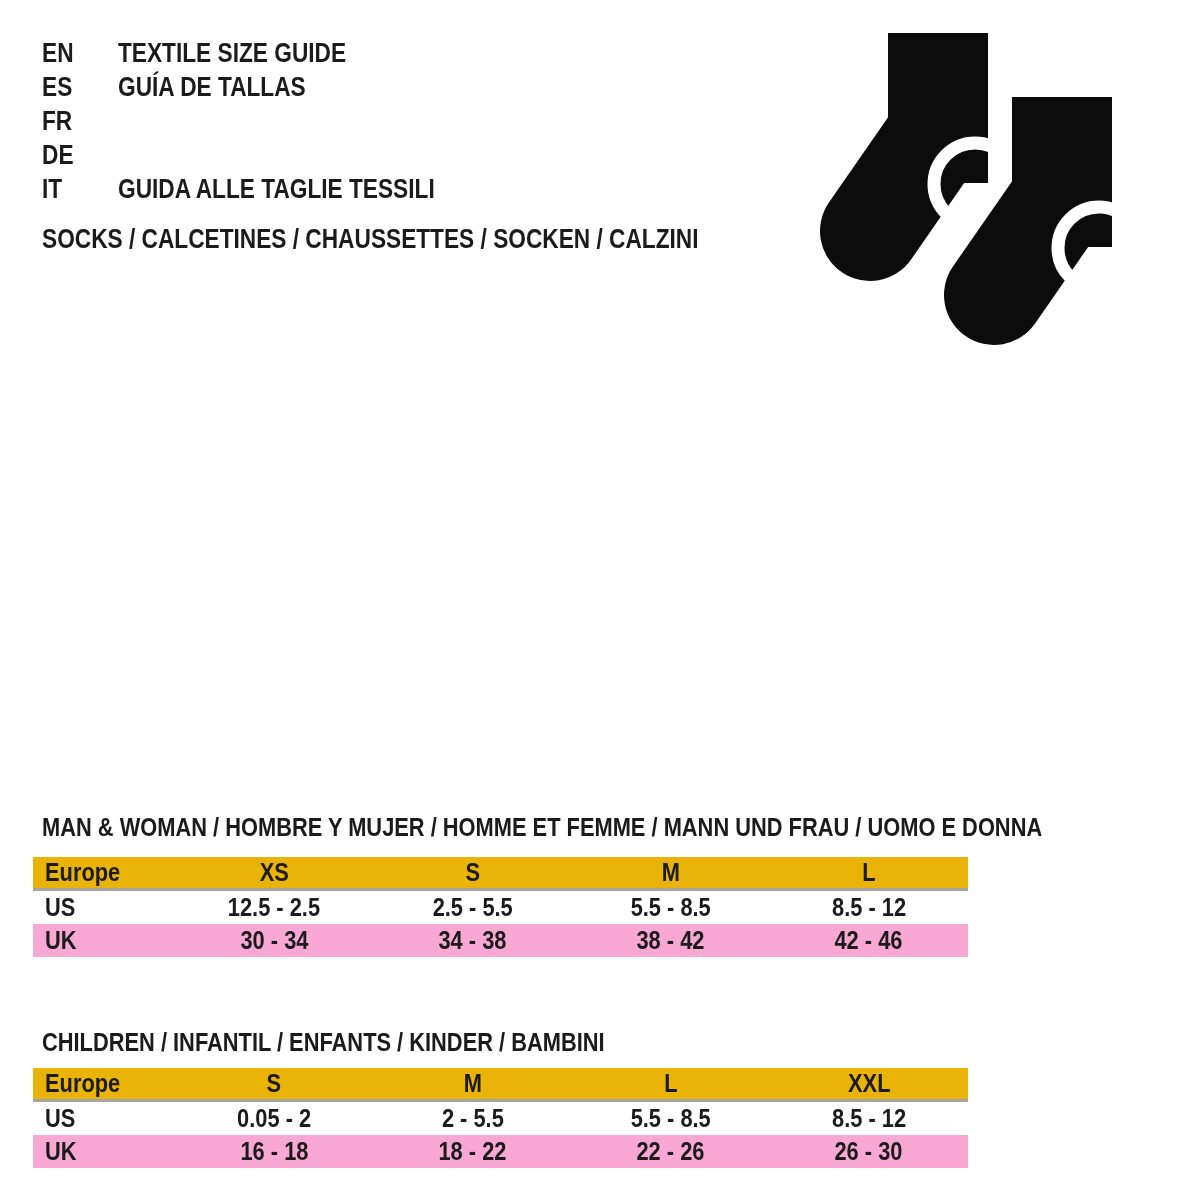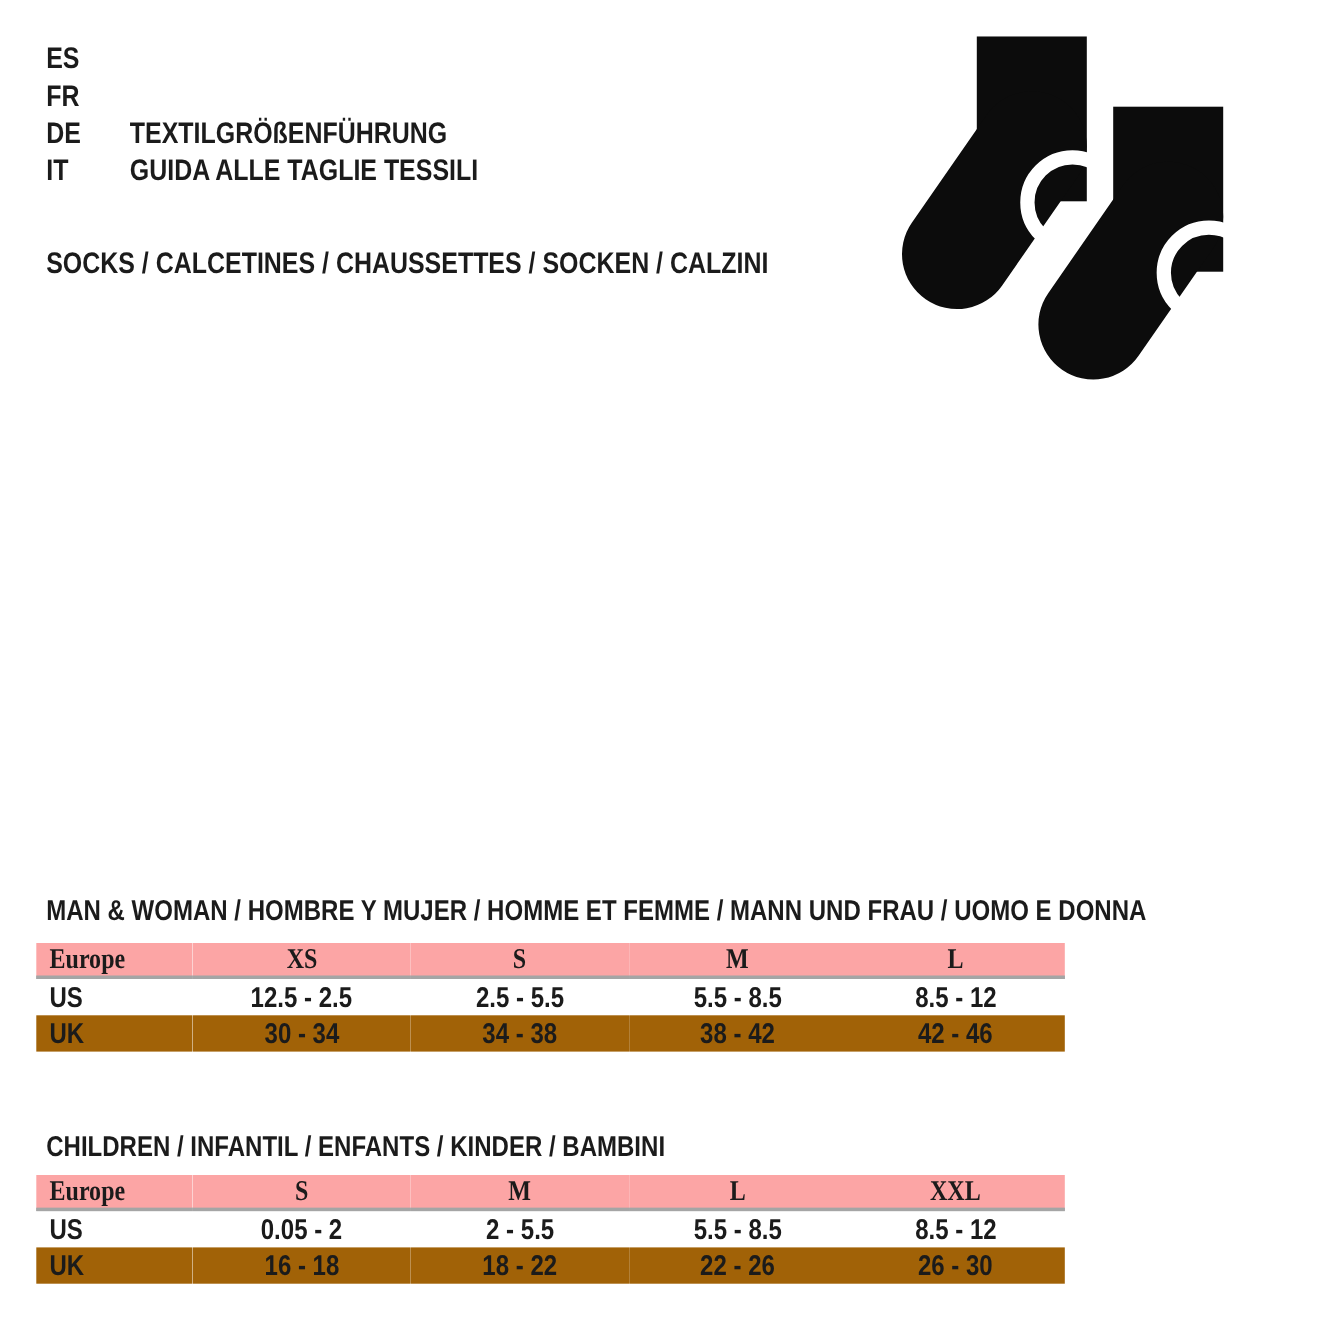--- a/index.html
+++ b/index.html
@@ -46,38 +46,42 @@
   .t1 { top: 857px; }
   .t2 { top: 1068px; }
 
   table.size-table th, table.size-table td {
     padding: 0;
     font-weight: 700;
     text-align: center;
     vertical-align: middle;
     overflow: hidden;
   }
-  table.size-table th { height: 29px; background: #fca5a5; border-bottom: 3px solid #a5a5a5; font-family: Liberation Serif, serif; }
+  table.size-table th { height: 29px; background: #eab308; border-bottom: 3px solid #a5a5a5; }
   table.size-table td { height: 33px; }
   table.size-table th:first-child, table.size-table td:first-child { text-align: left; padding-left: 12px; }
-  tr.row-alt td { background: #a16207; }
+  tr.row-alt td { background: #f9a8d4; }
 </style>
 </head>
 <body>
 
 <div class="abs lang-block">
   <div class="lang-row">
+    <span class="lang-code"><span class="cx left">EN</span></span>
+    <span><span class="cx left">TEXTILE SIZE GUIDE</span></span>
+  </div>
+  <div class="lang-row">
     <span class="lang-code"><span class="cx left">ES</span></span>
+    <span><span class="cx left">GUÍA DE TALLAS</span></span>
   </div>
   <div class="lang-row">
     <span class="lang-code"><span class="cx left">FR</span></span>
   </div>
   <div class="lang-row">
     <span class="lang-code"><span class="cx left">DE</span></span>
-    <span><span class="cx left">TEXTILGRÖßENFÜHRUNG</span></span>
   </div>
   <div class="lang-row">
     <span class="lang-code"><span class="cx left">IT</span></span>
     <span><span class="cx left">GUIDA ALLE TAGLIE TESSILI</span></span>
   </div>
 </div>
 
 <div class="abs product-line">
   <span class="cx left">SOCKS / CALCETINES / CHAUSSETTES / SOCKEN / CALZINI</span>
 </div>

